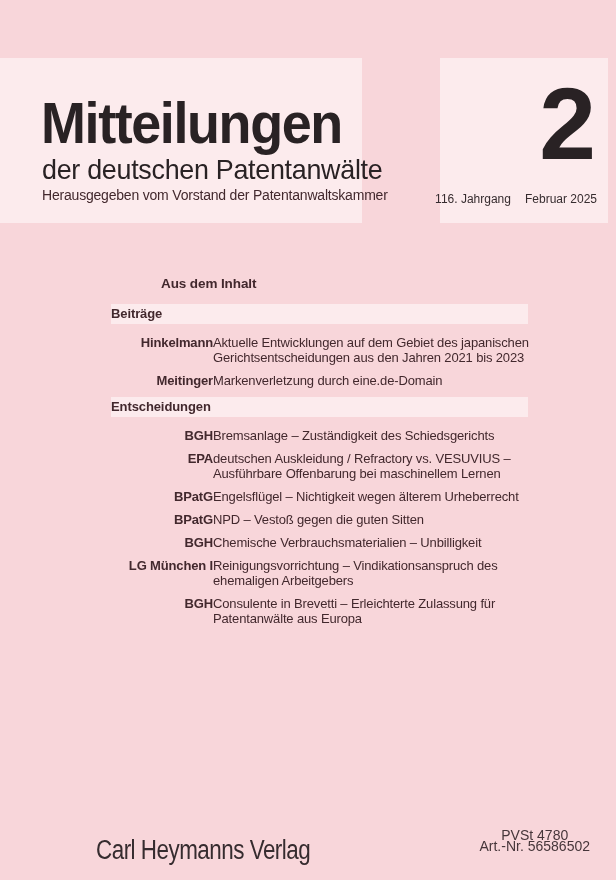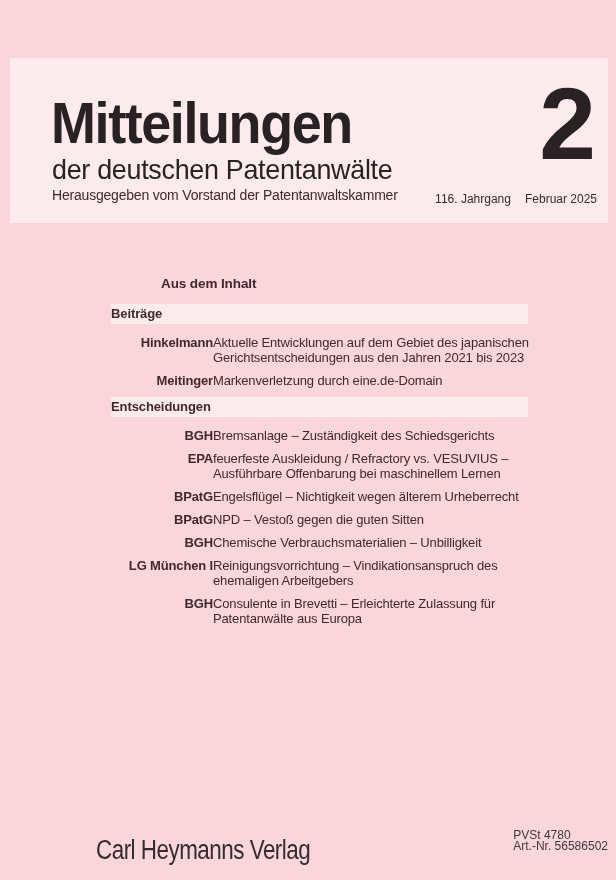--- a/index.html
+++ b/index.html
@@ -17,21 +17,21 @@
     background:var(--background);
     font-family:"Liberation Sans", sans-serif;
     color:var(--body-ink);
     position:relative;
     overflow:hidden;
   }
   .page{position:absolute;inset:0;}
 
   
   .panel{position:absolute;top:58px;height:165px;background:var(--panel);}
-  .panel-left{left:10px;width:432px;}
+  .panel-left{left:0;width:362px;}
   .panel-right{left:440px;width:168px;}
 
   .title{
     position:absolute;left:41px;top:36px;
     font-size:58px;line-height:58px;font-weight:bold;
     letter-spacing:-1.5px;color:var(--ink);
     transform:scaleX(.93);transform-origin:left;
     white-space:nowrap;
   }
   .subtitle{
@@ -89,23 +89,23 @@
 
   
   .publisher{
     position:absolute;left:96px;top:835px;
     font-size:27px;line-height:31px;
     letter-spacing:-0.6px;color:var(--footer-ink);
     transform:scaleX(.83);transform-origin:left;
     white-space:nowrap;
   }
   .mail-meta{
-    position:absolute;right:8px;top:830px;
-    text-align:left;
-    font-size:12px;line-height:10.5px;
+    position:absolute;right:26px;top:830px;
+    text-align:center;
+    font-size:14px;line-height:10.5px;
     color:var(--meta-ink);
   }
 </style>
 </head>
 <body>
 
 <div class="page">
 
   <header>
     <section class="panel panel-left">
@@ -148,21 +148,21 @@
           <div class="entries">
             <div class="entry">
               <div class="entry-label">BGH</div>
               <div class="entry-text">
                 <div class="line">Bremsanlage – Zuständigkeit des Schiedsgerichts</div>
               </div>
             </div>
             <div class="entry">
               <div class="entry-label">EPA</div>
               <div class="entry-text">
-                <div class="line">feuerfeste Auskleidung / Refractory vs. VESUVIUS –</div>
+                <div class="line">deutschen Auskleidung / Refractory vs. VESUVIUS –</div>
                 <div class="line">Ausführbare Offenbarung bei maschinellem Lernen</div>
               </div>
             </div>
             <div class="entry">
               <div class="entry-label">BPatG</div>
               <div class="entry-text">
                 <div class="line">Engelsflügel – Nichtigkeit wegen älterem Urheberrecht</div>
               </div>
             </div>
             <div class="entry">

